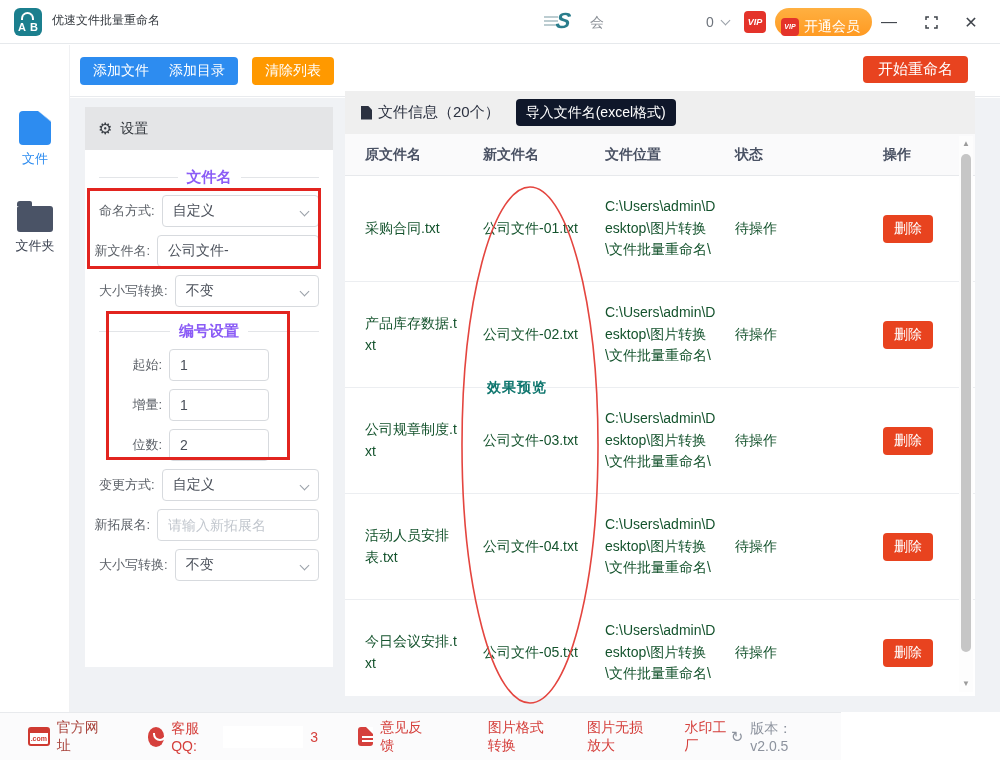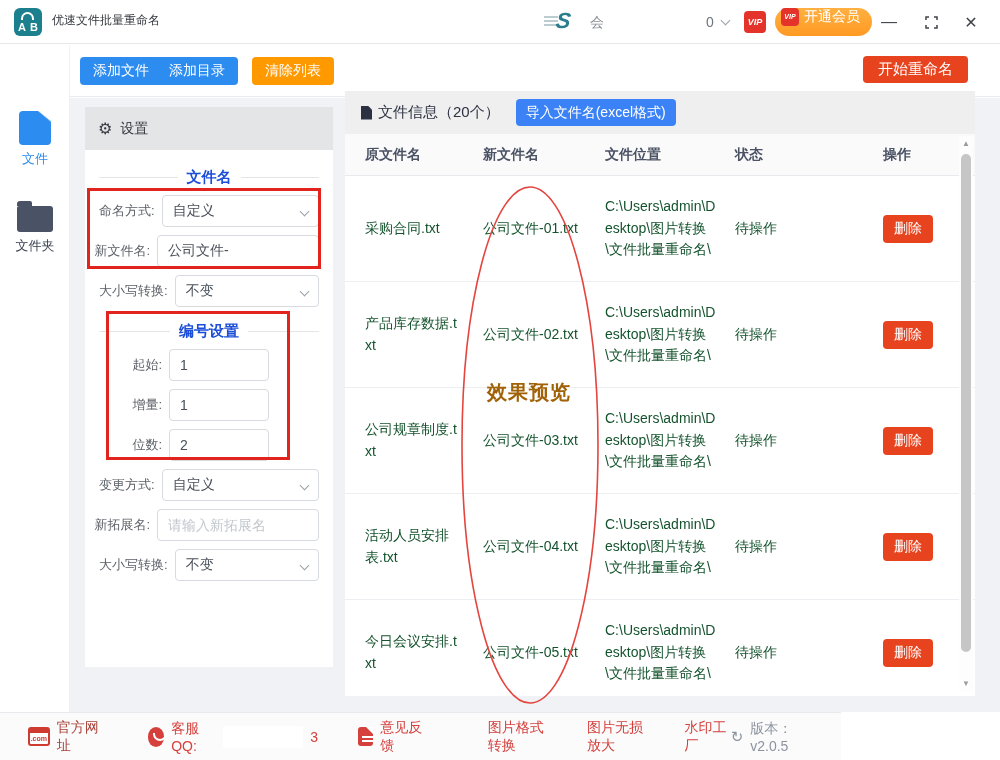--- a/index.html
+++ b/index.html
@@ -14,21 +14,21 @@
   .app-logo .arc { position:absolute; left:7px; top:4px; width:13px; height:8px; border:2px solid #fff; border-bottom:none; border-radius:8px 8px 0 0; }
   .app-title { position:absolute; left:52px; top:12px; font-size:12px; color:#33383e; }
   .brand-s { position:absolute; left:556px; top:8px; font-size:22px; font-weight:bold; font-style:italic; color:#2a7d8c; transform:skewX(-8deg); }
   .speedlines { position:absolute; left:544px; top:16px; width:14px; height:10px; background:linear-gradient(#9fb7bd 2px, transparent 2px, transparent 4px, #9fb7bd 4px, #9fb7bd 6px, transparent 6px, transparent 8px, #9fb7bd 8px); opacity:.7; }
   .member-frag { position:absolute; left:590px; top:14px; font-size:14px; color:#8b9097; }
   .tb-censor { position:absolute; left:604px; top:8px; width:98px; height:26px; background:#fff; }
   .account-frag { position:absolute; left:706px; top:14px; font-size:14px; color:#6e747c; }
   .chev-down { display:inline-block; width:7px; height:7px; border-right:1.6px solid #9aa0a8; border-bottom:1.6px solid #9aa0a8; transform:rotate(45deg); }
   .acct-chev { position:absolute; left:722px; top:17px; }
   .vip-badge { position:absolute; left:744px; top:11px; width:22px; height:22px; background:#e4332a; border-radius:4px; color:#fff; text-align:center; font-size:9px; font-weight:bold; font-style:italic; line-height:22px; }
-  .upgrade-pill { position:absolute; left:775px; top:8px; height:28px; padding:0 12px 0 6px; background:linear-gradient(180deg,#ffb041,#ff9a22); border-radius:14px; display:flex; align-items:flex-start; gap:5px; color:#fff; font-size:14px; cursor:pointer; }
+  .upgrade-pill { position:absolute; left:775px; top:8px; height:28px; padding:0 12px 0 6px; background:linear-gradient(180deg,#ffb041,#ff9a22); border-radius:14px; display:flex; align-items:flex-end; gap:5px; color:#fff; font-size:14px; cursor:pointer; }
   .upgrade-pill .mini-vip { width:18px; height:18px; background:#e4332a; border-radius:4px; color:#fff; font-size:7px; font-weight:bold; font-style:italic; text-align:center; line-height:18px; }
   .win-btn { position:absolute; top:10px; width:26px; height:24px; display:flex; align-items:center; justify-content:center; color:#3f444b; font-size:16px; cursor:pointer; }
   .btn-min { left:876px; }
   .btn-max { left:918px; }
   .btn-close { left:958px; }
 
   
   .toolbar { position:absolute; left:70px; top:45px; width:930px; height:52px; background:#fff; border-bottom:1px solid #e9ebee; }
   .tb-btn { position:absolute; top:12px; height:28px; border:none; border-radius:4px; color:#fff; font-size:14px; padding:0 13px; font-family:inherit; cursor:pointer; }
   .btn-blue { background:#2d8cf0; }
@@ -54,38 +54,38 @@
   
   .main-bg { position:absolute; left:70px; top:98px; width:930px; height:614px; background:#f0f2f5; }
 
   
   .settings { position:absolute; left:85px; top:107px; width:248px; height:560px; background:#fff; }
   .settings-header { height:43px; background:#e4e5e7; display:flex; align-items:center; gap:8px; padding:0 13px; font-size:14px; color:#33383e; }
   .gear { font-size:16px; color:#3a3f46; }
   .settings-body { padding:0 14px; }
   .sec-title { display:flex; align-items:center; gap:9px; }
   .sec-title .ln { flex:1; height:1px; background:#e3e5e8; }
-  .sec-title .tt { font-size:15px; font-weight:bold; color:#1d4ed8; }
+  .sec-title .tt { font-size:15px; font-weight:bold; color:#8b5cf6; }
   .st-1 { margin-top:18px; }
   .st-2 { margin-top:15px; }
   .st-3 { margin-top:13px; }
   .s-row { display:flex; align-items:center; justify-content:flex-end; margin-top:8px; height:32px; }
   .s-label { font-size:13px; color:#5c6168; margin-right:7px; white-space:nowrap; }
   .sel { width:162px; height:32px; border:1px solid #d7dade; border-radius:4px; display:flex; align-items:center; justify-content:space-between; padding:0 10px; font-size:14px; color:#4a505a; cursor:pointer; background:#fff; }
   .s-input { width:162px; height:32px; border:1px solid #d7dade; border-radius:4px; padding:0 10px; font-size:14px; color:#4a505a; font-family:inherit; outline:none; }
   .s-input::placeholder { color:#c2c7ce; }
   .row-num { justify-content:flex-end; }
   .row-num .num-input { width:100px; height:32px; border:1px solid #d7dade; border-radius:4px; padding:0 10px; font-size:14px; color:#4a505a; font-family:inherit; outline:none; margin-right:50px; }
 
   
   .files { position:absolute; left:345px; top:91px; width:630px; height:605px; background:#fff; overflow:hidden; }
   .files-header { height:43px; background:#efefef; display:flex; align-items:center; padding:0 16px; gap:6px; }
   .mini-doc { width:11px; height:14px; background:#2b3140; clip-path:polygon(0 0, 62% 0, 100% 30%, 100% 100%, 0 100%); }
   .files-title { font-size:15px; color:#2b3140; }
-  .import-btn { margin-left:10px; background:#3b82f6; border:none; border-radius:4px; color:#fff; font-size:14px; height:27px; padding:0 10px; font-family:inherit; cursor:pointer; }
+  .import-btn { margin-left:10px; background:#0f172a; border:none; border-radius:4px; color:#fff; font-size:14px; height:27px; padding:0 10px; font-family:inherit; cursor:pointer; }
   .tgrid { display:grid; grid-template-columns:118px 122px 130px 100px 1fr; padding:0 26px 0 20px; }
   .thead { height:42px; align-items:center; border-bottom:1px solid #e7e9ec; background:#fafafb; }
   .th { font-size:14px; font-weight:bold; color:#4a5264; }
   .th-action, .td-action { padding-left:48px; }
   .rows-clip { height:520px; overflow:hidden; }
   .t-row { height:106px; align-items:center; border-bottom:1px solid #eceef1; }
   .td { font-size:14px; color:#14532d; line-height:1.55; word-break:break-all; }
   .td-orig { max-width:92px; }
   .td-new { max-width:96px; }
   .td-path { max-width:114px; }
@@ -95,21 +95,21 @@
   .vscroll { position:absolute; right:2px; top:45px; width:14px; height:556px; background:#fdfdfd; }
   .vs-arrow { position:absolute; left:0; width:14px; height:12px; text-align:center; font-size:8px; color:#9b9b9b; line-height:12px; cursor:pointer; }
   .vs-up { top:2px; } .vs-down { bottom:2px; }
   .vs-thumb { position:absolute; left:2px; top:18px; width:10px; height:498px; background:#c6c6c6; border-radius:6px; cursor:pointer; }
 
   
   .red-rect { position:absolute; border:3px solid #e2241f; z-index:6; pointer-events:none; }
   .rect-name { left:87px; top:188px; width:234px; height:81px; }
   .rect-number { left:106px; top:311px; width:184px; height:149px; }
   .ellipse-svg { position:absolute; left:456px; top:181px; z-index:6; pointer-events:none; }
-  .preview-label { position:absolute; left:487px; top:379px; z-index:7; font-size:20px; font-weight:bold; color:#a16207; letter-spacing:1px; }
+  .preview-label { position:absolute; left:487px; top:379px; z-index:7; font-size:14px; font-weight:bold; color:#0f766e; letter-spacing:1px; }
 
   
   .statusbar { position:absolute; left:0; bottom:0; width:841px; height:48px; background:#fbfbfc; border-top:1px solid #e8eaed; display:flex; align-items:center; padding:0 28px; font-size:14px; }
   .sb-item { display:flex; align-items:center; gap:7px; cursor:pointer; }
   .com-icon { width:26px; height:19px; border:2px solid #cf3a31; border-radius:3px; position:relative; background:#fff; }
   .com-icon::before { content:""; position:absolute; left:0; top:0; width:100%; height:4px; background:#cf3a31; }
   .com-icon .com-txt { position:absolute; left:0; bottom:0; width:100%; text-align:center; font-size:7px; font-weight:bold; color:#cf3a31; line-height:11px; }
   .sb-official { color:#a8423a; }
   .headset-icon { width:20px; height:20px; background:#d5403c; border-radius:50%; position:relative; }
   .headset-icon::after { content:""; position:absolute; left:5px; top:6px; width:10px; height:6px; border:2px solid #fff; border-top:none; border-radius:0 0 8px 8px; }

